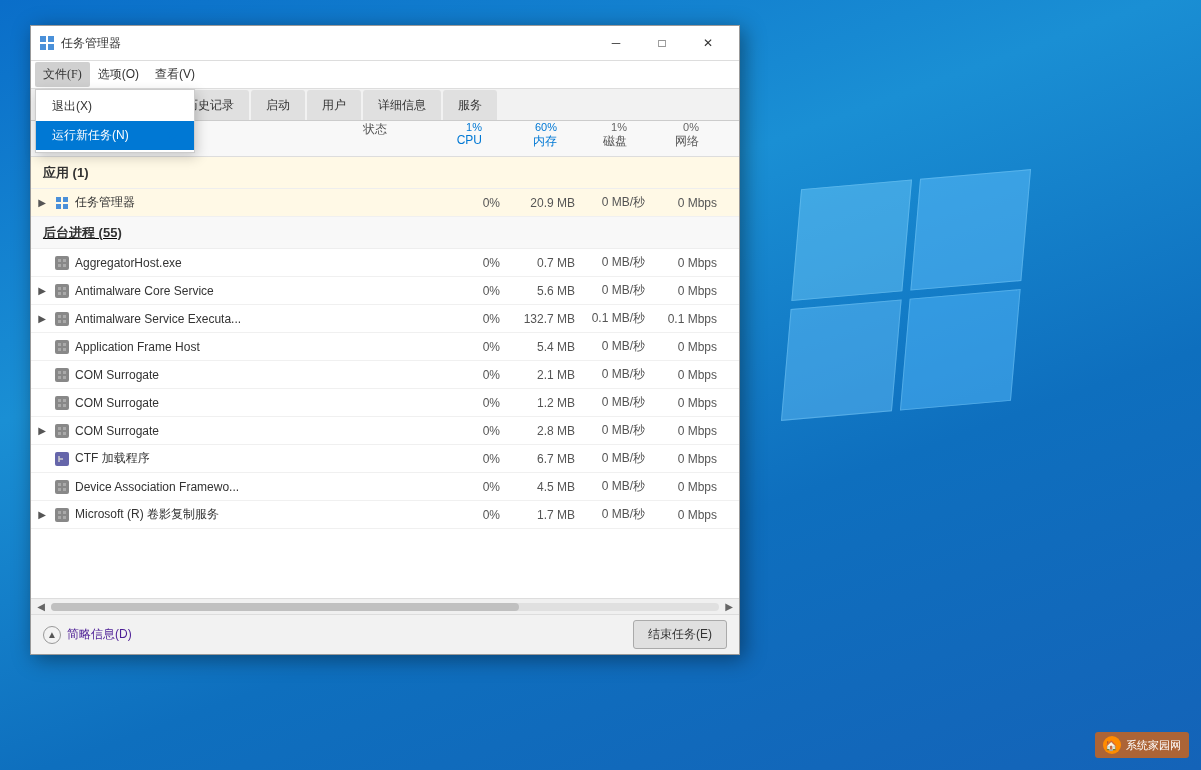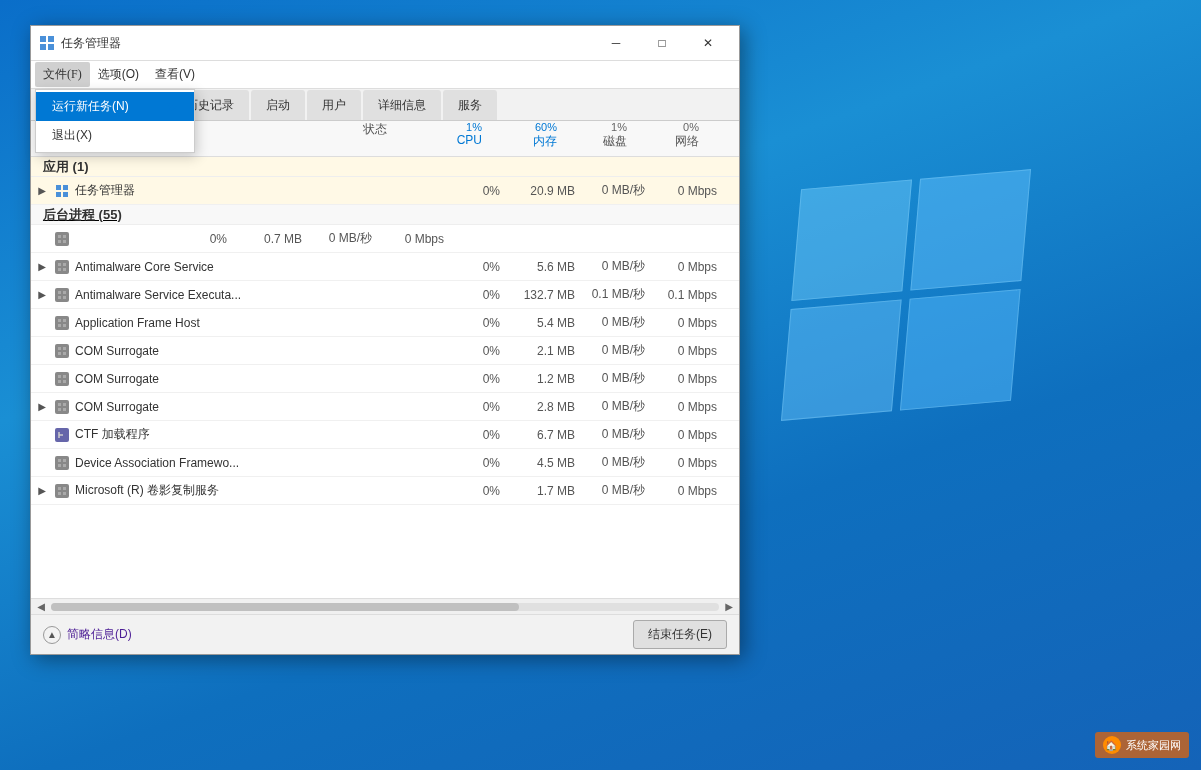--- a/index.html
+++ b/index.html
@@ -263,21 +263,21 @@
     .table-content {
       flex: 1;
       overflow-y: auto;
       overflow-x: hidden;
       background: #ffffff;
     }
 
     
     .section-header {
       background: #fff9e6;
-      height: 20px;
+      height: 32px;
       display: flex;
       align-items: center;
       padding: 0 12px;
       border-bottom: 1px solid #eee;
     }
     .section-header-text {
       font-size: 13px;
       font-weight: bold;
       color: #333;
     }
@@ -486,25 +486,25 @@
       <button class="title-btn close">✕</button>
     </div>
   </div>
 
   <div class="menu-bar">
     <div class="menu-item active">文件(F)</div>
     <div class="menu-item">选项(O)</div>
     <div class="menu-item">查看(V)</div>
 
     <div class="dropdown-menu">
+      <div class="dropdown-item">退出(X)</div>
       <div class="dropdown-item active">
         <span>运行新任务(N)</span>
         <span class="dropdown-arrow">➤</span>
       </div>
-      <div class="dropdown-item">退出(X)</div>
     </div>
   </div>
 
   <div class="tabs-bar">
     <div class="tab-item active">进程</div>
     <div class="tab-item">性能</div>
     <div class="tab-item">应用历史记录</div>
     <div class="tab-item">启动</div>
     <div class="tab-item">用户</div>
     <div class="tab-item">详细信息</div>
@@ -573,20 +573,21 @@
       <div class="row-icon">
         <div class="proc-icon proc-icon-gear">
           <svg width="10" height="10" viewBox="0 0 10 10">
               <rect x="1" y="1" width="3" height="3" fill="#aaa"></rect>
               <rect x="6" y="1" width="3" height="3" fill="#aaa"></rect>
               <rect x="1" y="6" width="3" height="3" fill="#aaa"></rect>
               <rect x="6" y="6" width="3" height="3" fill="#aaa"></rect>
             </svg>
         </div>
       </div>
+      <div class="row-name">AggregatorHost.exe</div>
       <div class="row-status"></div>
       <div class="row-cpu">0%</div>
       <div class="row-mem">0.7 MB</div>
       <div class="row-disk">0 MB/秒</div>
       <div class="row-net">0 Mbps</div>
       <div style="width:18px;flex-shrink:0;"></div>
     </div>
 
     <div class="process-row">
       <div class="row-expand">▶</div>

